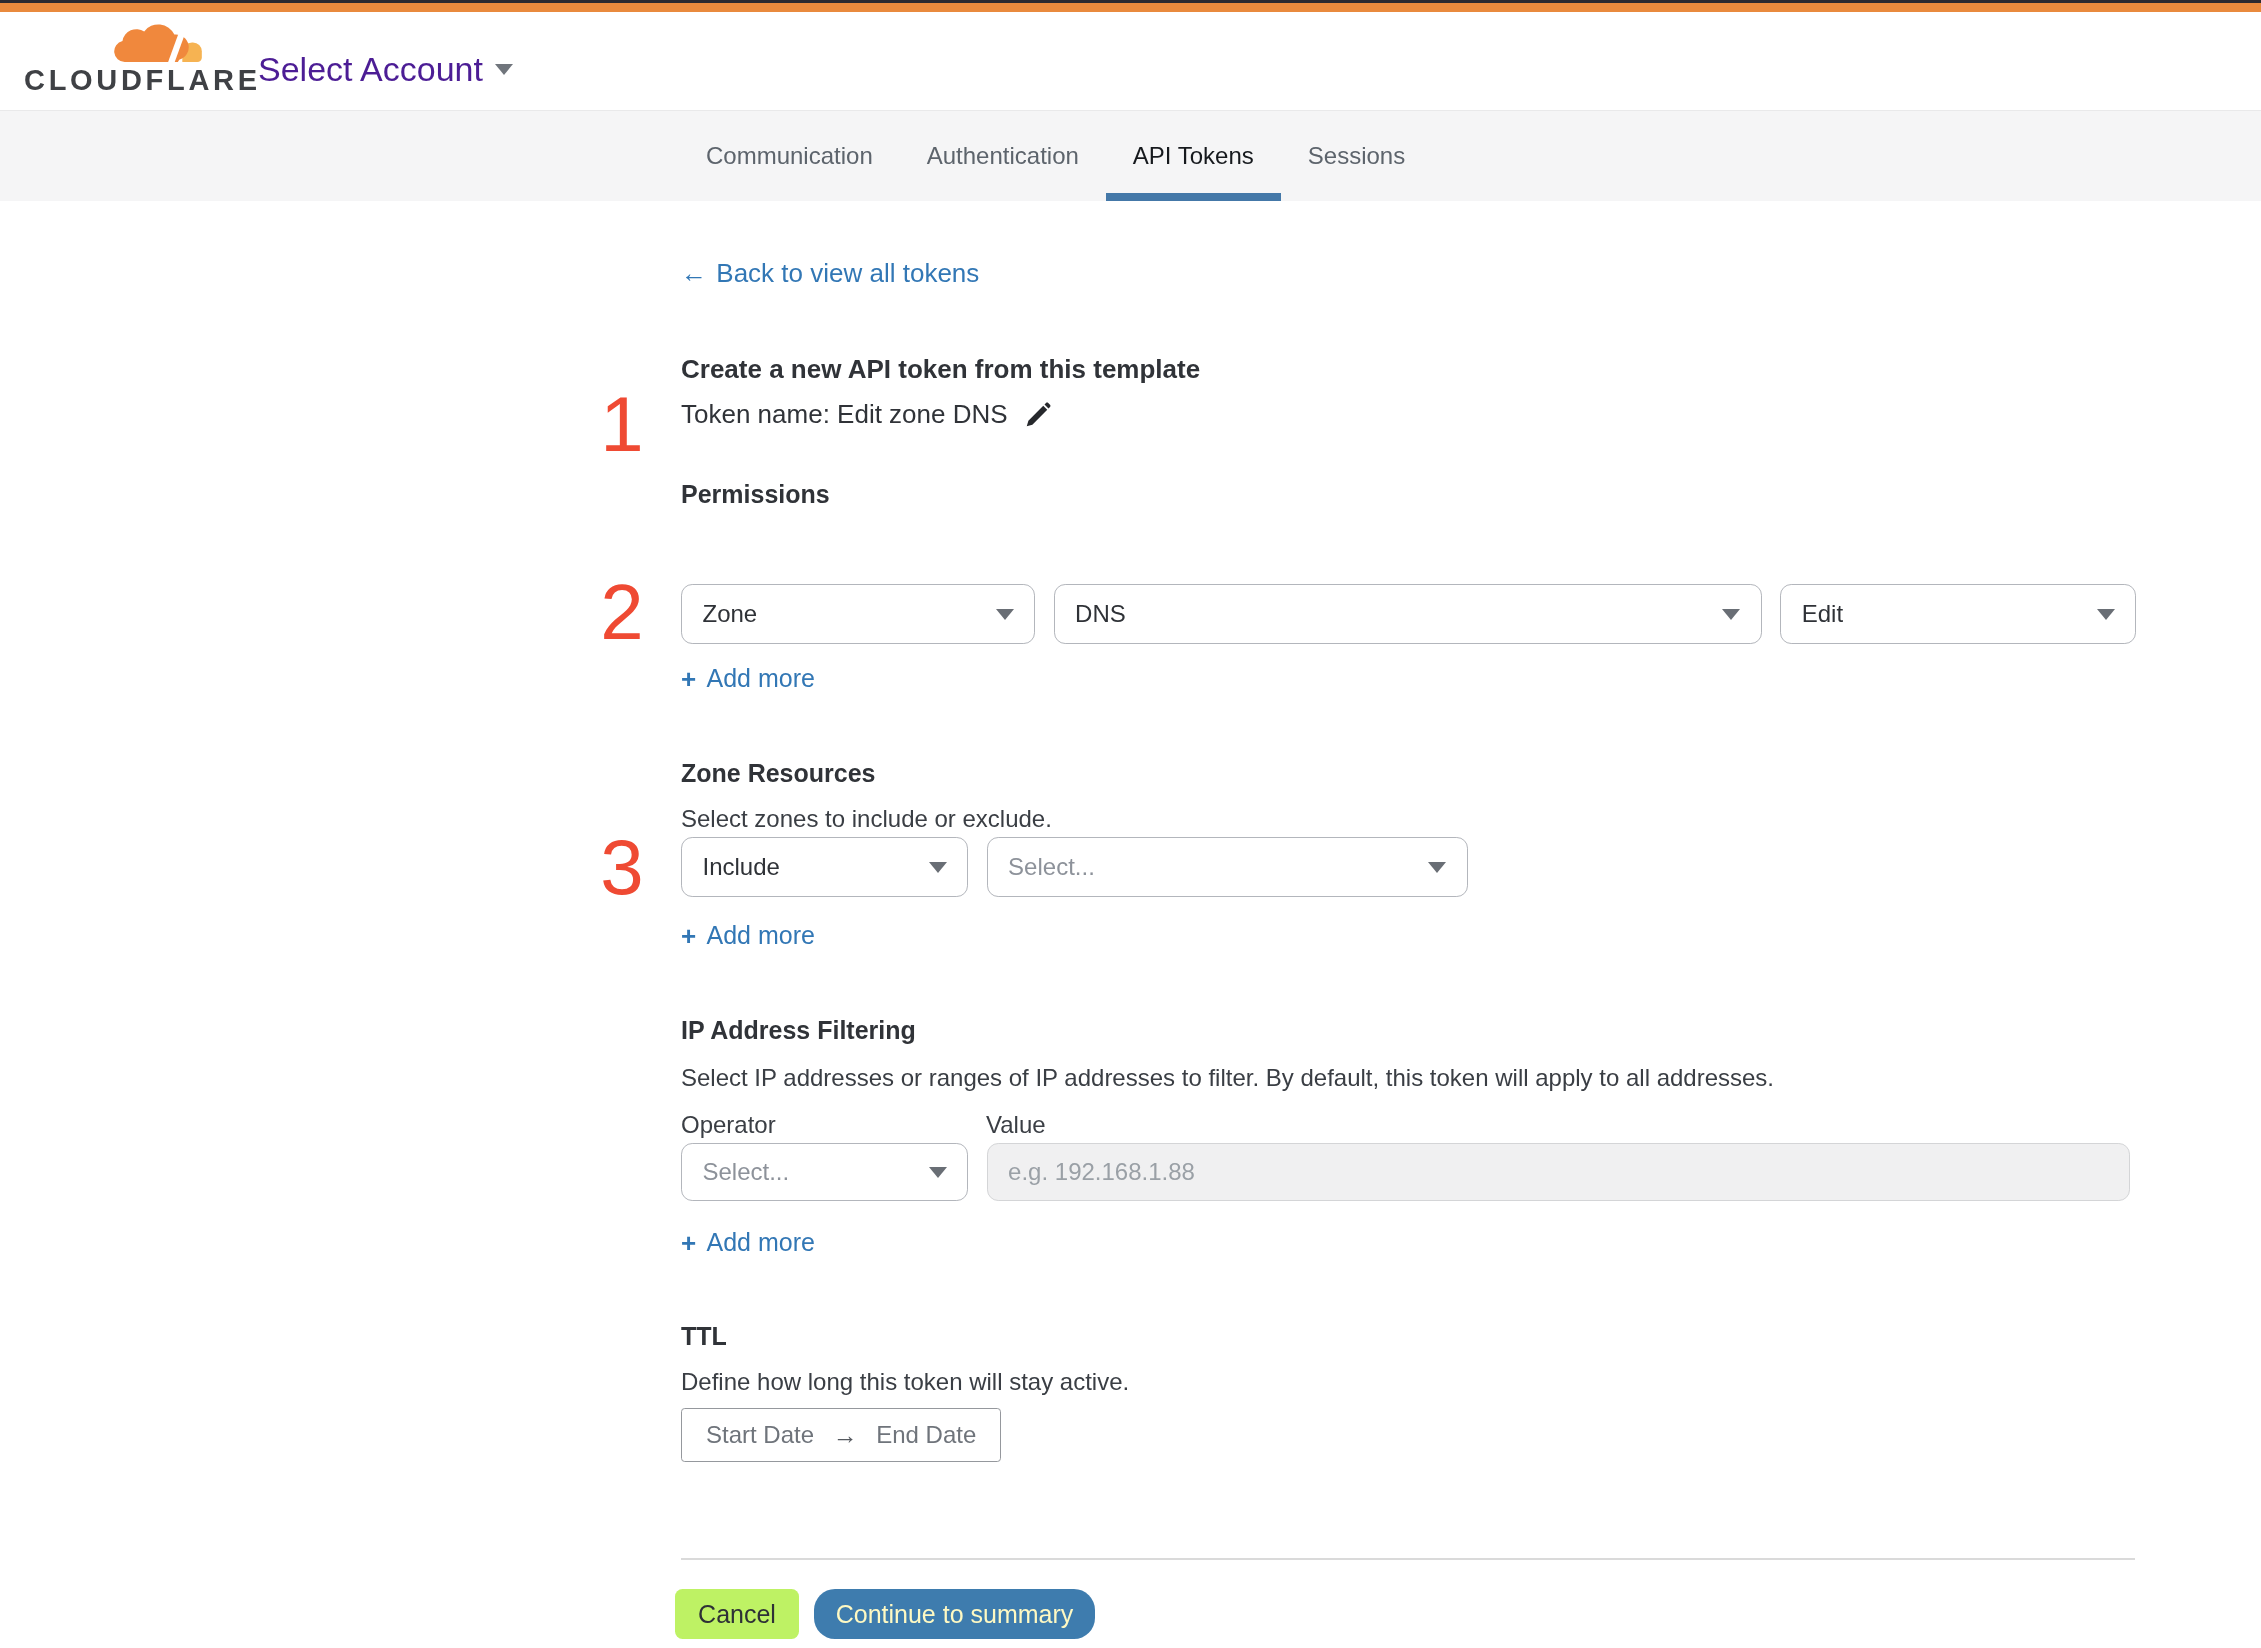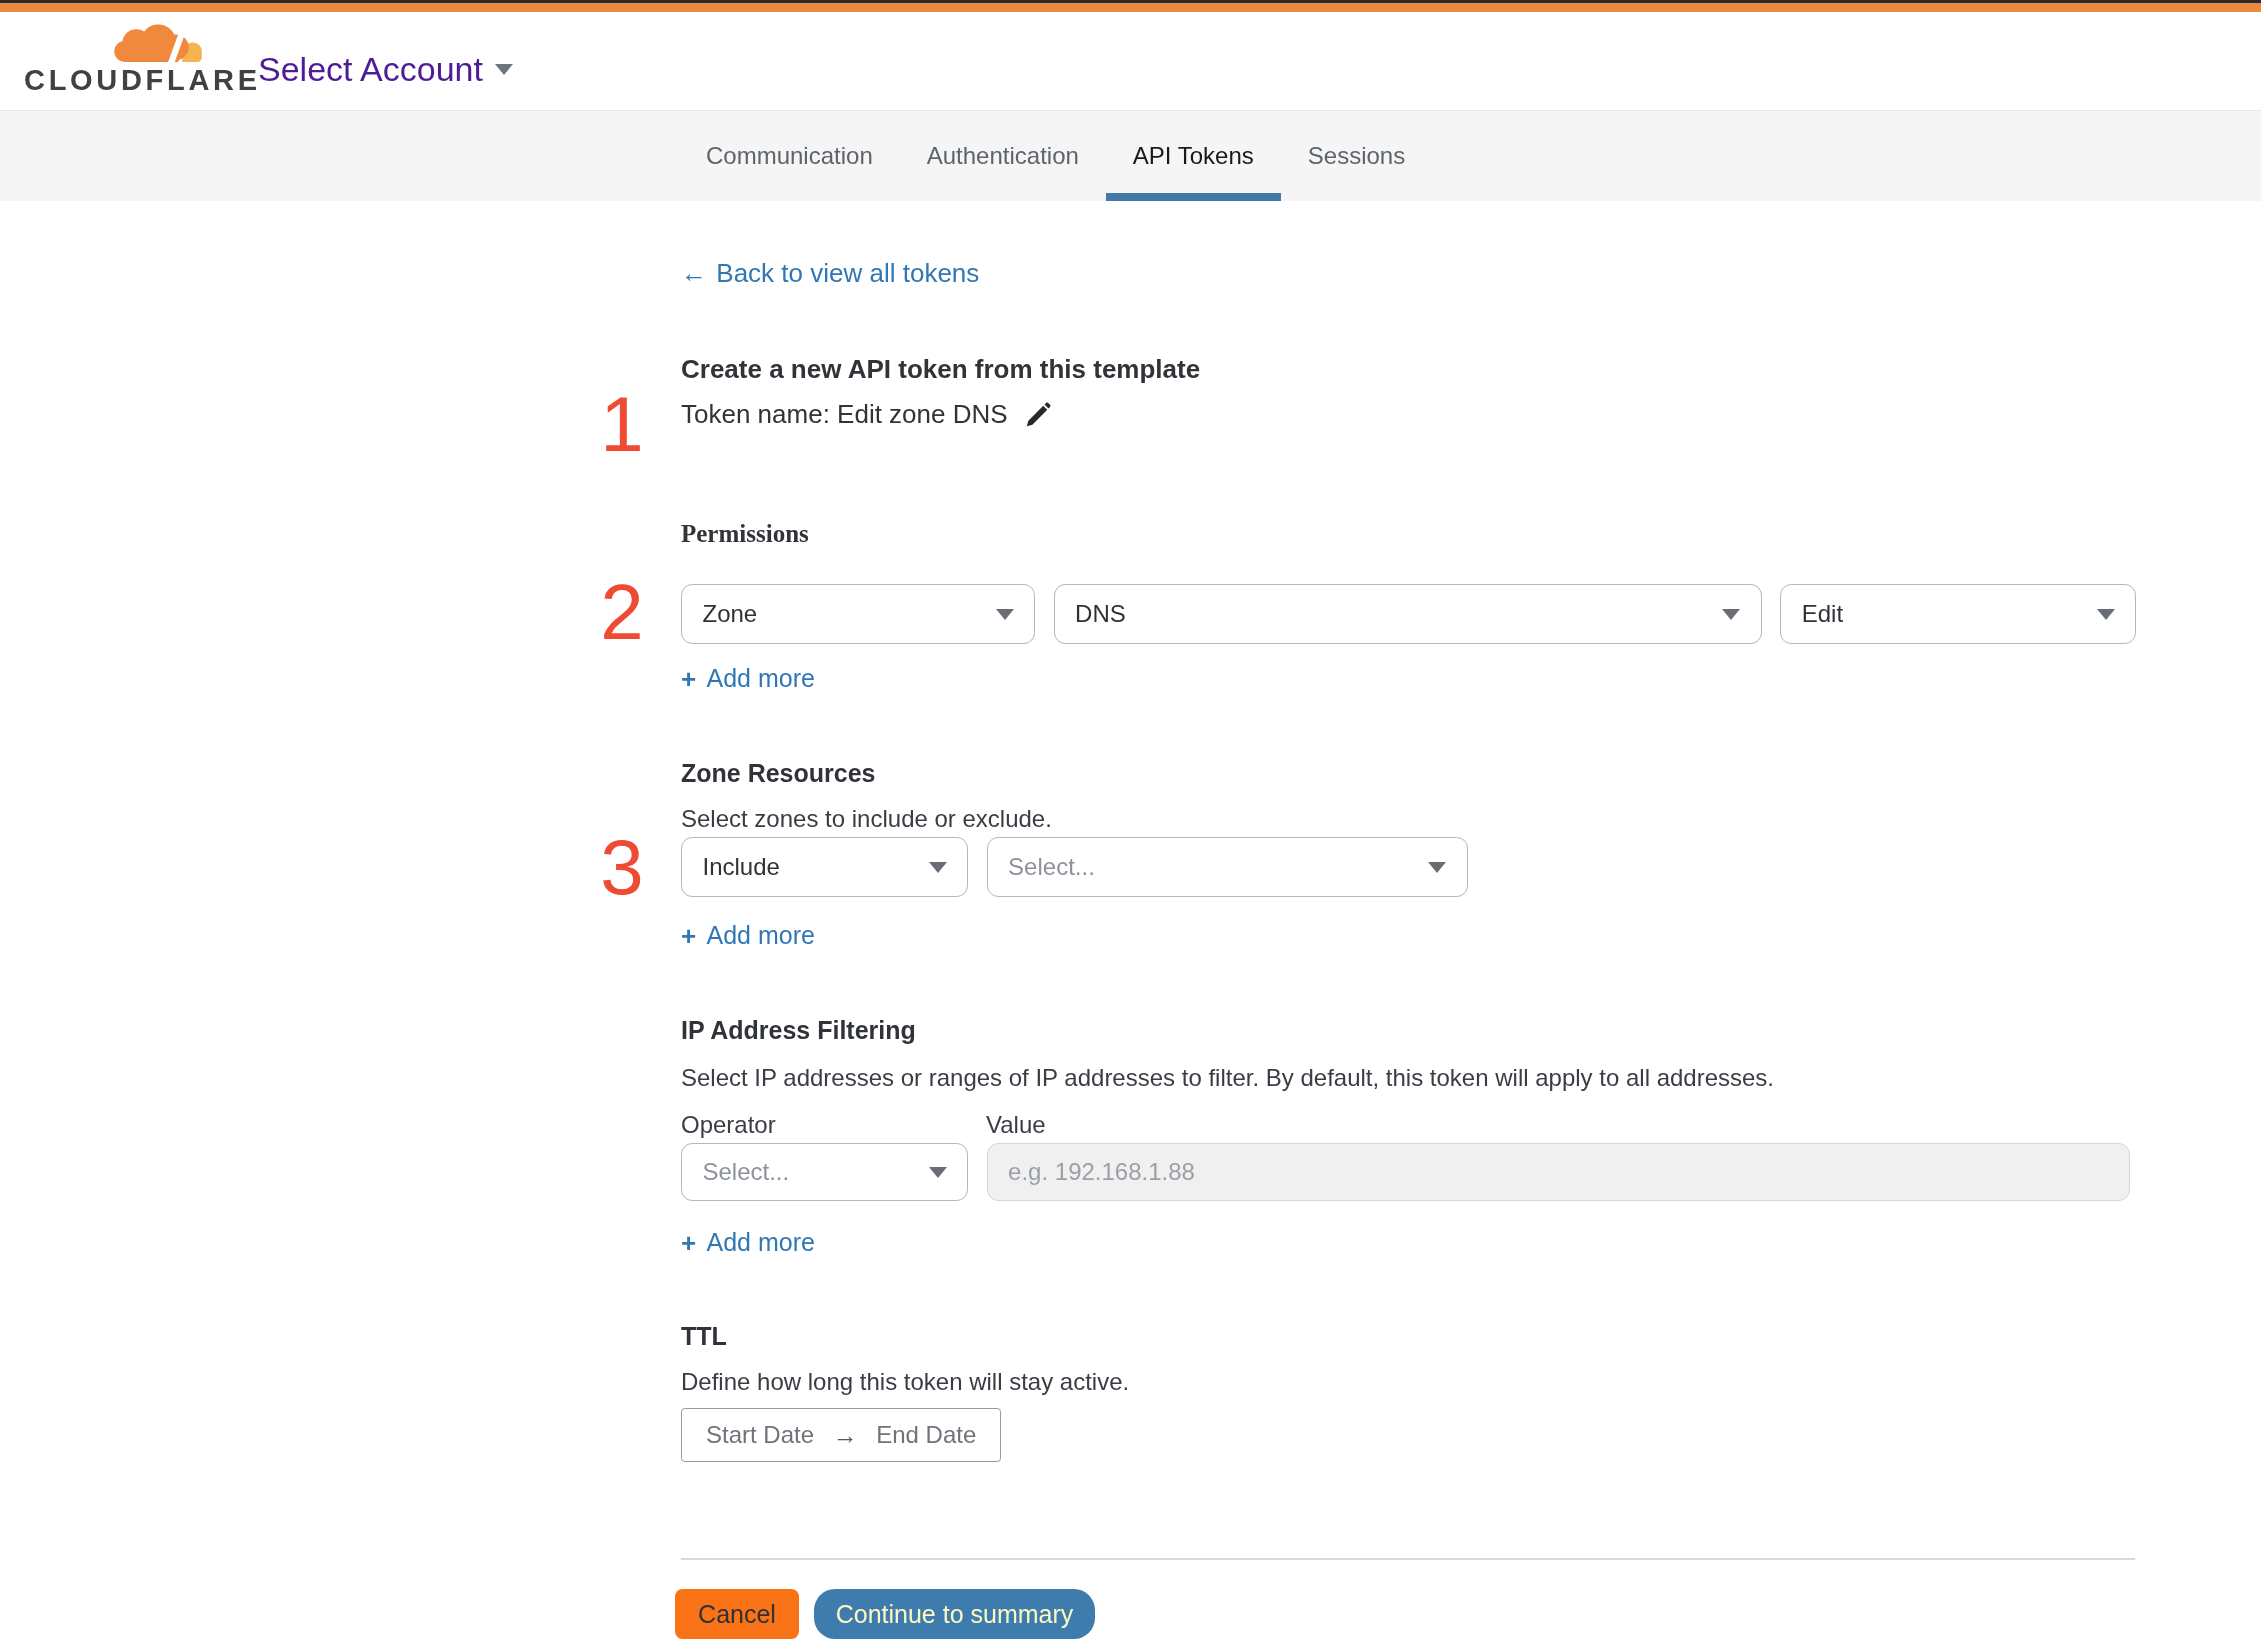--- a/index.html
+++ b/index.html
@@ -50,21 +50,21 @@
   
   .date-box{box-sizing:border-box;position:absolute;left:681px;display:inline-flex;align-items:center;gap:18.6px;
        height:54px;padding:0 24px;border:1.9px solid #95989d;border-radius:3.7px;background:#fff;
        font-size:24px;color:#6f747b;cursor:pointer;}
   .date-arrow{color:#55595f;font-size:25px;}
   
   .divider{position:absolute;left:681px;top:1558px;width:1454px;height:1.9px;background:#dadada;}
   .footer{position:absolute;left:675px;top:1589px;display:flex;gap:15px;}
   .btn{box-sizing:border-box;height:50px;border:none;border-radius:7.5px;font-size:25px;
        font-family:inherit;display:flex;align-items:center;justify-content:center;cursor:pointer;}
-  .btn-cancel{width:124px;background:#f97316;color:#2e3136;}
+  .btn-cancel{width:124px;background:#bef264;color:#2e3136;}
   .btn-continue{width:281px;background:#3e7cae;color:#fef9c3;border-radius:21px;}
 </style>
 </head>
 <body>
 
 <div class="page">
 
   <div class="topbar-dark"></div>
   <div class="topbar-orange"></div>
 
@@ -109,21 +109,21 @@
   <span class="step" style="top:385px;">1</span>
   <div class="abs h1" style="top:354px;">Create a new API token from this template</div>
   <div class="abs token-row" style="top:399px;">
     <span>Token name: Edit zone DNS</span>
     <svg class="pencil" width="30" height="30" viewBox="0 0 24 24">
       <path fill="#26282c" d="M3 21l1.3-4.5L16.2 4.6l3.2 3.2L7.5 19.7 3 21zM17.2 3.6l1.2-1.2c.5-.5 1.3-.5 1.8 0l1.4 1.4c.5.5.5 1.3 0 1.8l-1.2 1.2-3.2-3.2z"></path>
     </svg>
   </div>
 
   <span class="step" style="top:573px;">2</span>
-  <div class="abs h2" style="top:520px;font-family:Liberation Serif, serif;">Permissions</div>
+  <div class="abs h2" style="top:480px;">Permissions</div>
   <div class="row" style="top:584px;">
     <div class="sel" style="width:354px;">
       <span class="sel-value">Zone</span>
       <span class="caret"></span>
     </div>
     <div class="sel" style="width:708px;">
       <span class="sel-value">DNS</span>
       <span class="caret"></span>
     </div>
     <div class="sel" style="width:356px;">

